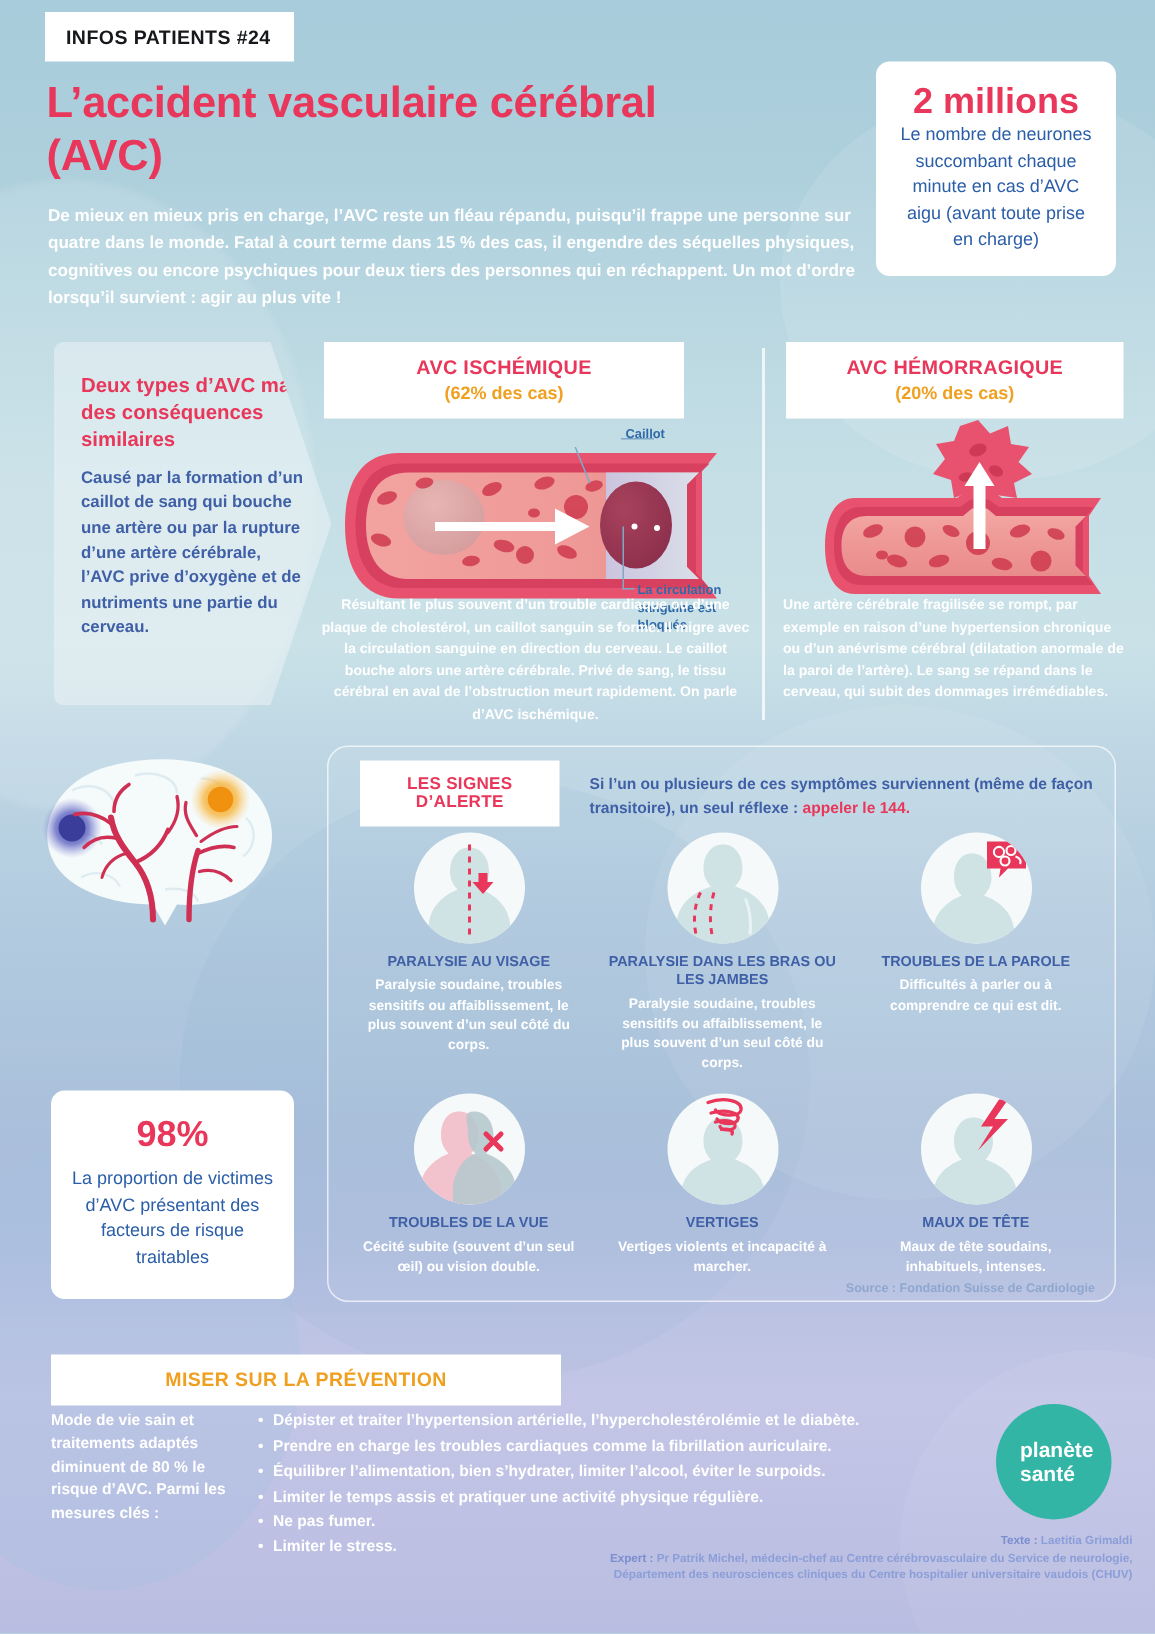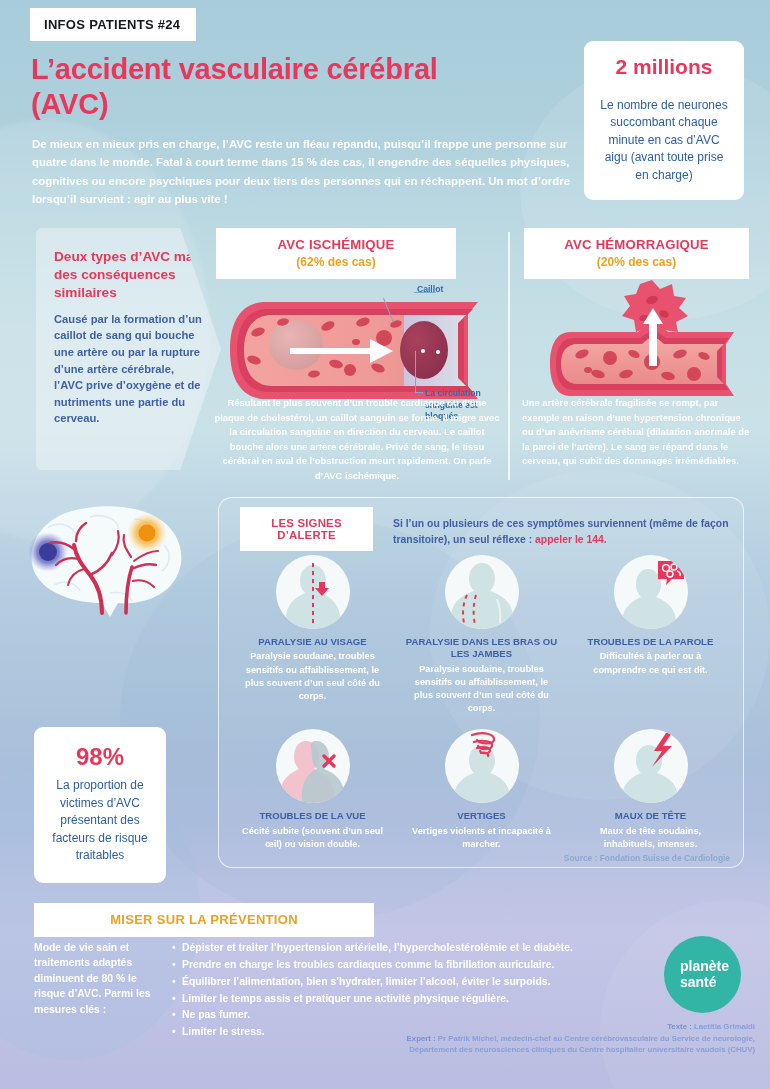--- a/index.html
+++ b/index.html
@@ -57,22 +57,22 @@
   .intro {
     position: absolute; left: 32px; top: 135px; width: 545px;
     color: #ffffff; font-size: 11.4px; font-weight: bold; line-height: 1.62;
   }
   
   .stat-card {
     position: absolute; background: #ffffff; border-radius: 9px;
     text-align: center;
   }
   #stat-millions { left: 584px; top: 41px; width: 160px; padding: 14px 14px 16px; }
-  #stat-98 { left: 34px; top: 727px; width: 132px; padding: 17px 12px 19px; }
-  .stat-num { color: #e8375a; font-size: 21px; font-weight: bold; line-height: 1.1; margin-bottom: 19px; }
+  #stat-98 { left: 34px; top: 727px; width: 162px; padding: 17px 12px 19px; }
+  .stat-num { color: #e8375a; font-size: 24px; font-weight: bold; line-height: 1.1; margin-bottom: 0; }
   #stat-98 .stat-num { font-size: 24px; margin-bottom: 7px; }
   .stat-txt { color: #2b5ea8; font-size: 12px; font-weight: normal; line-height: 1.45; }
 
   
   .types-panel {
     position: absolute; left: 36px; top: 228px; width: 185px; height: 242px;
     background: rgba(255,255,255,0.34);
     clip-path: polygon(0 0, 78% 0, 100% 50%, 78% 100%, 0 100%);
     border-radius: 6px;
     padding: 20px 16px 0 18px;

